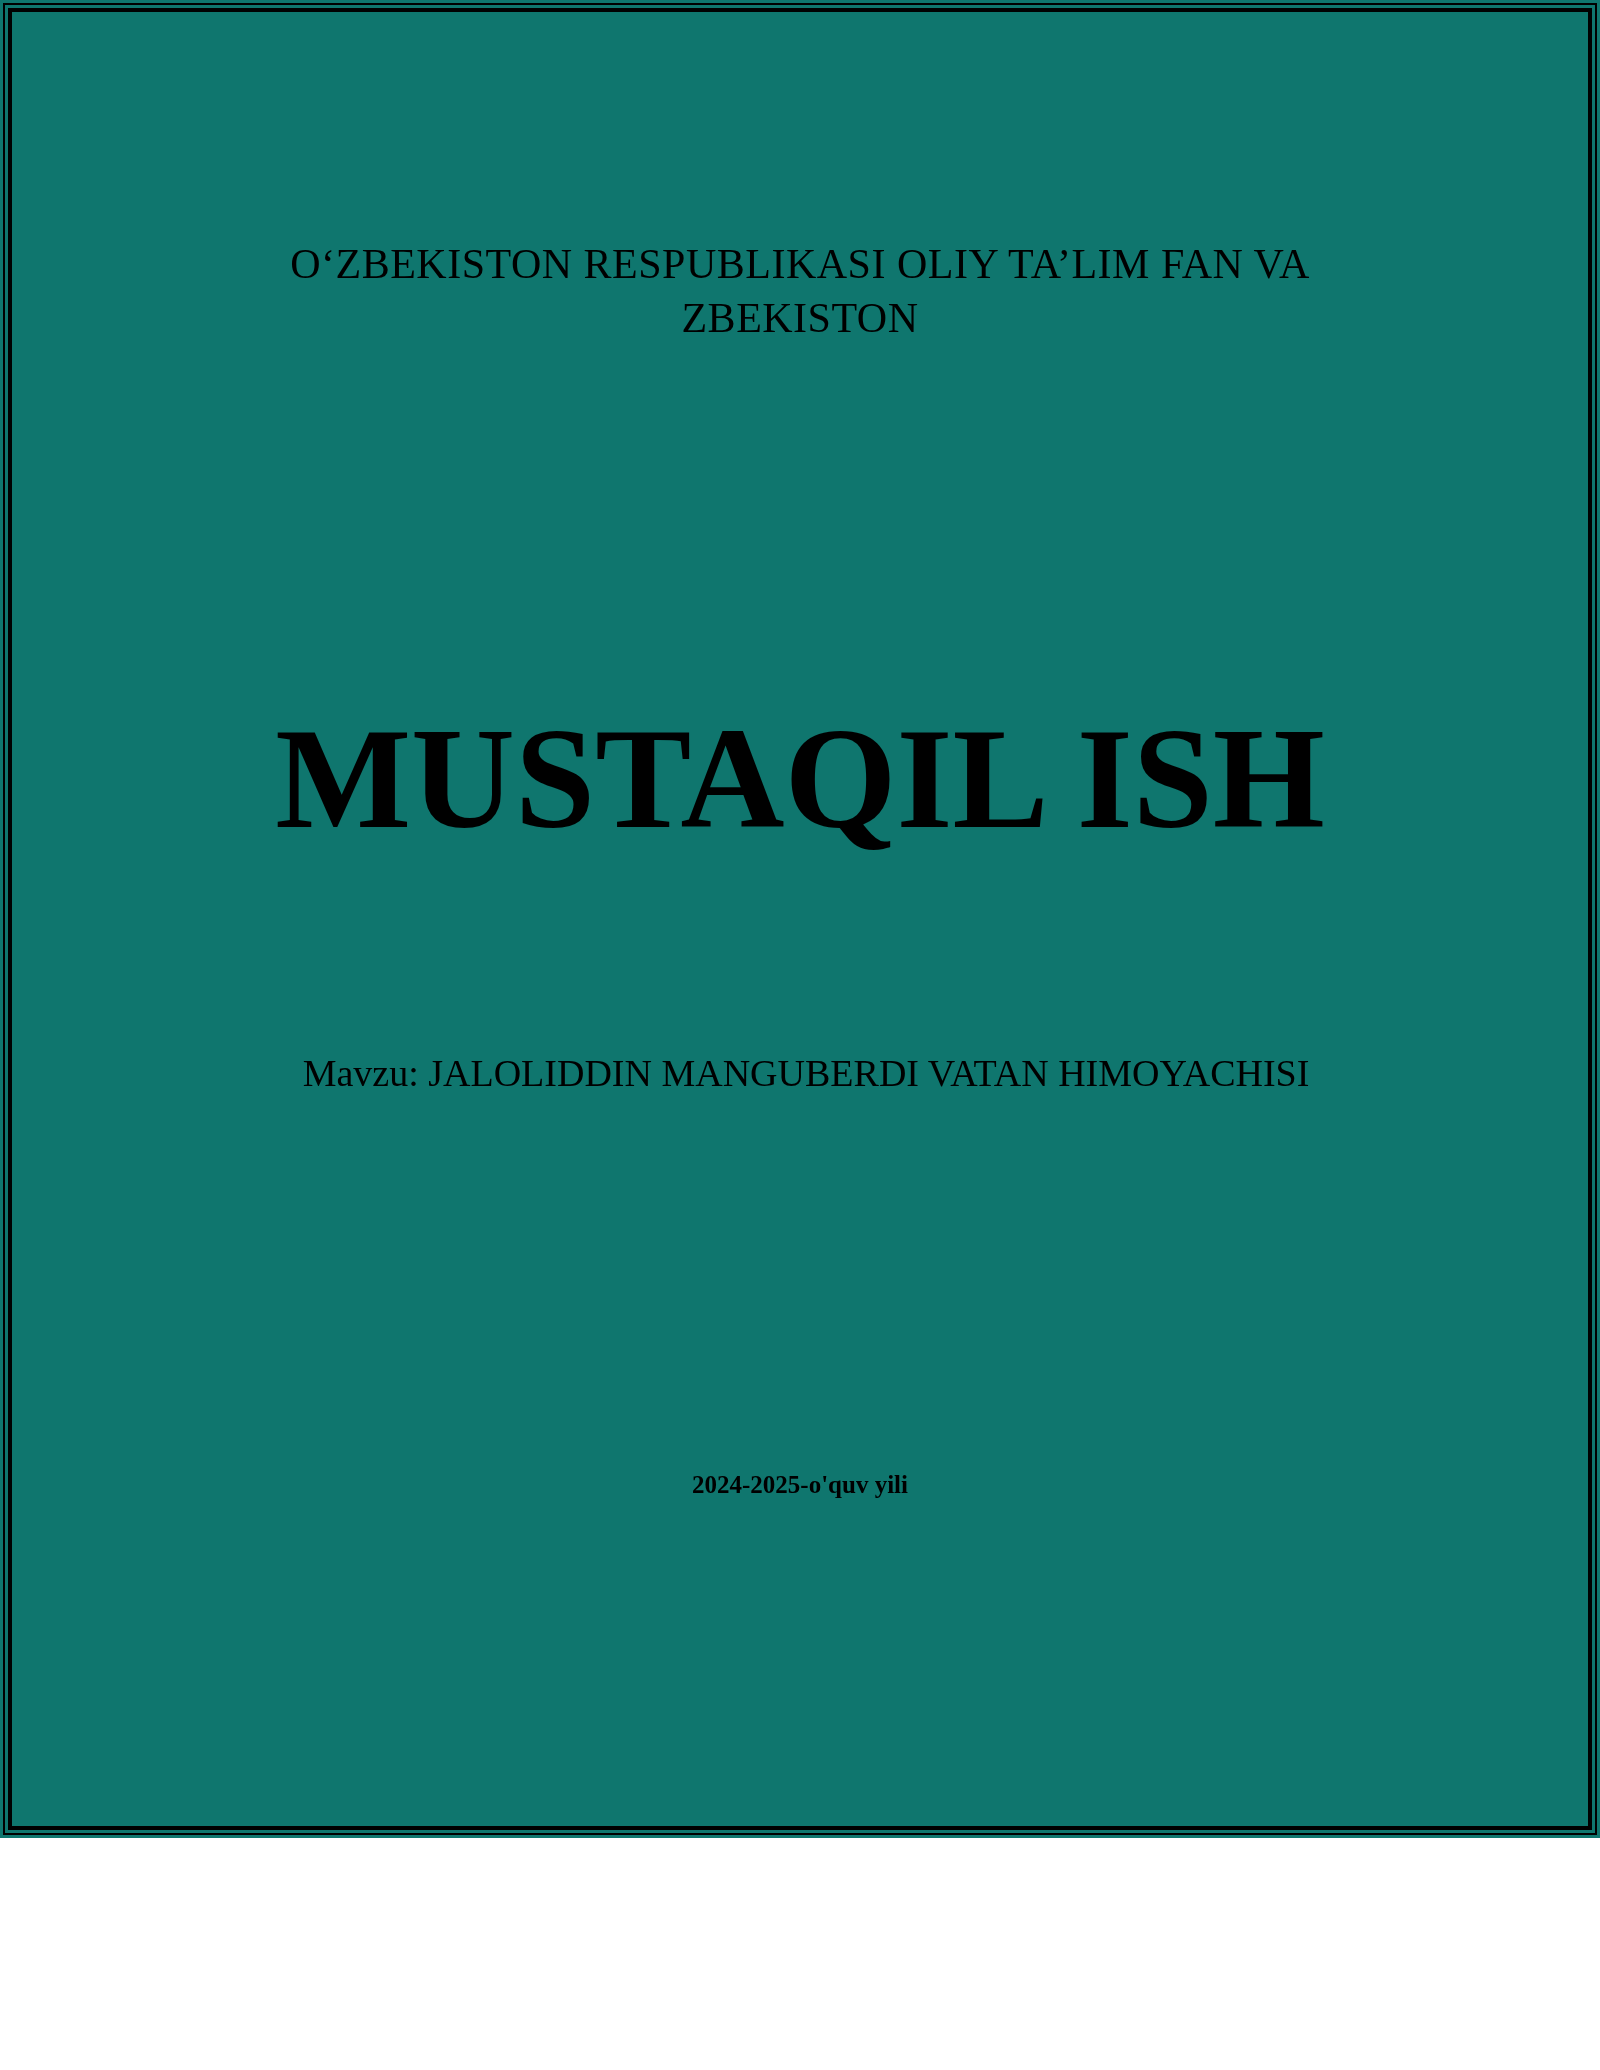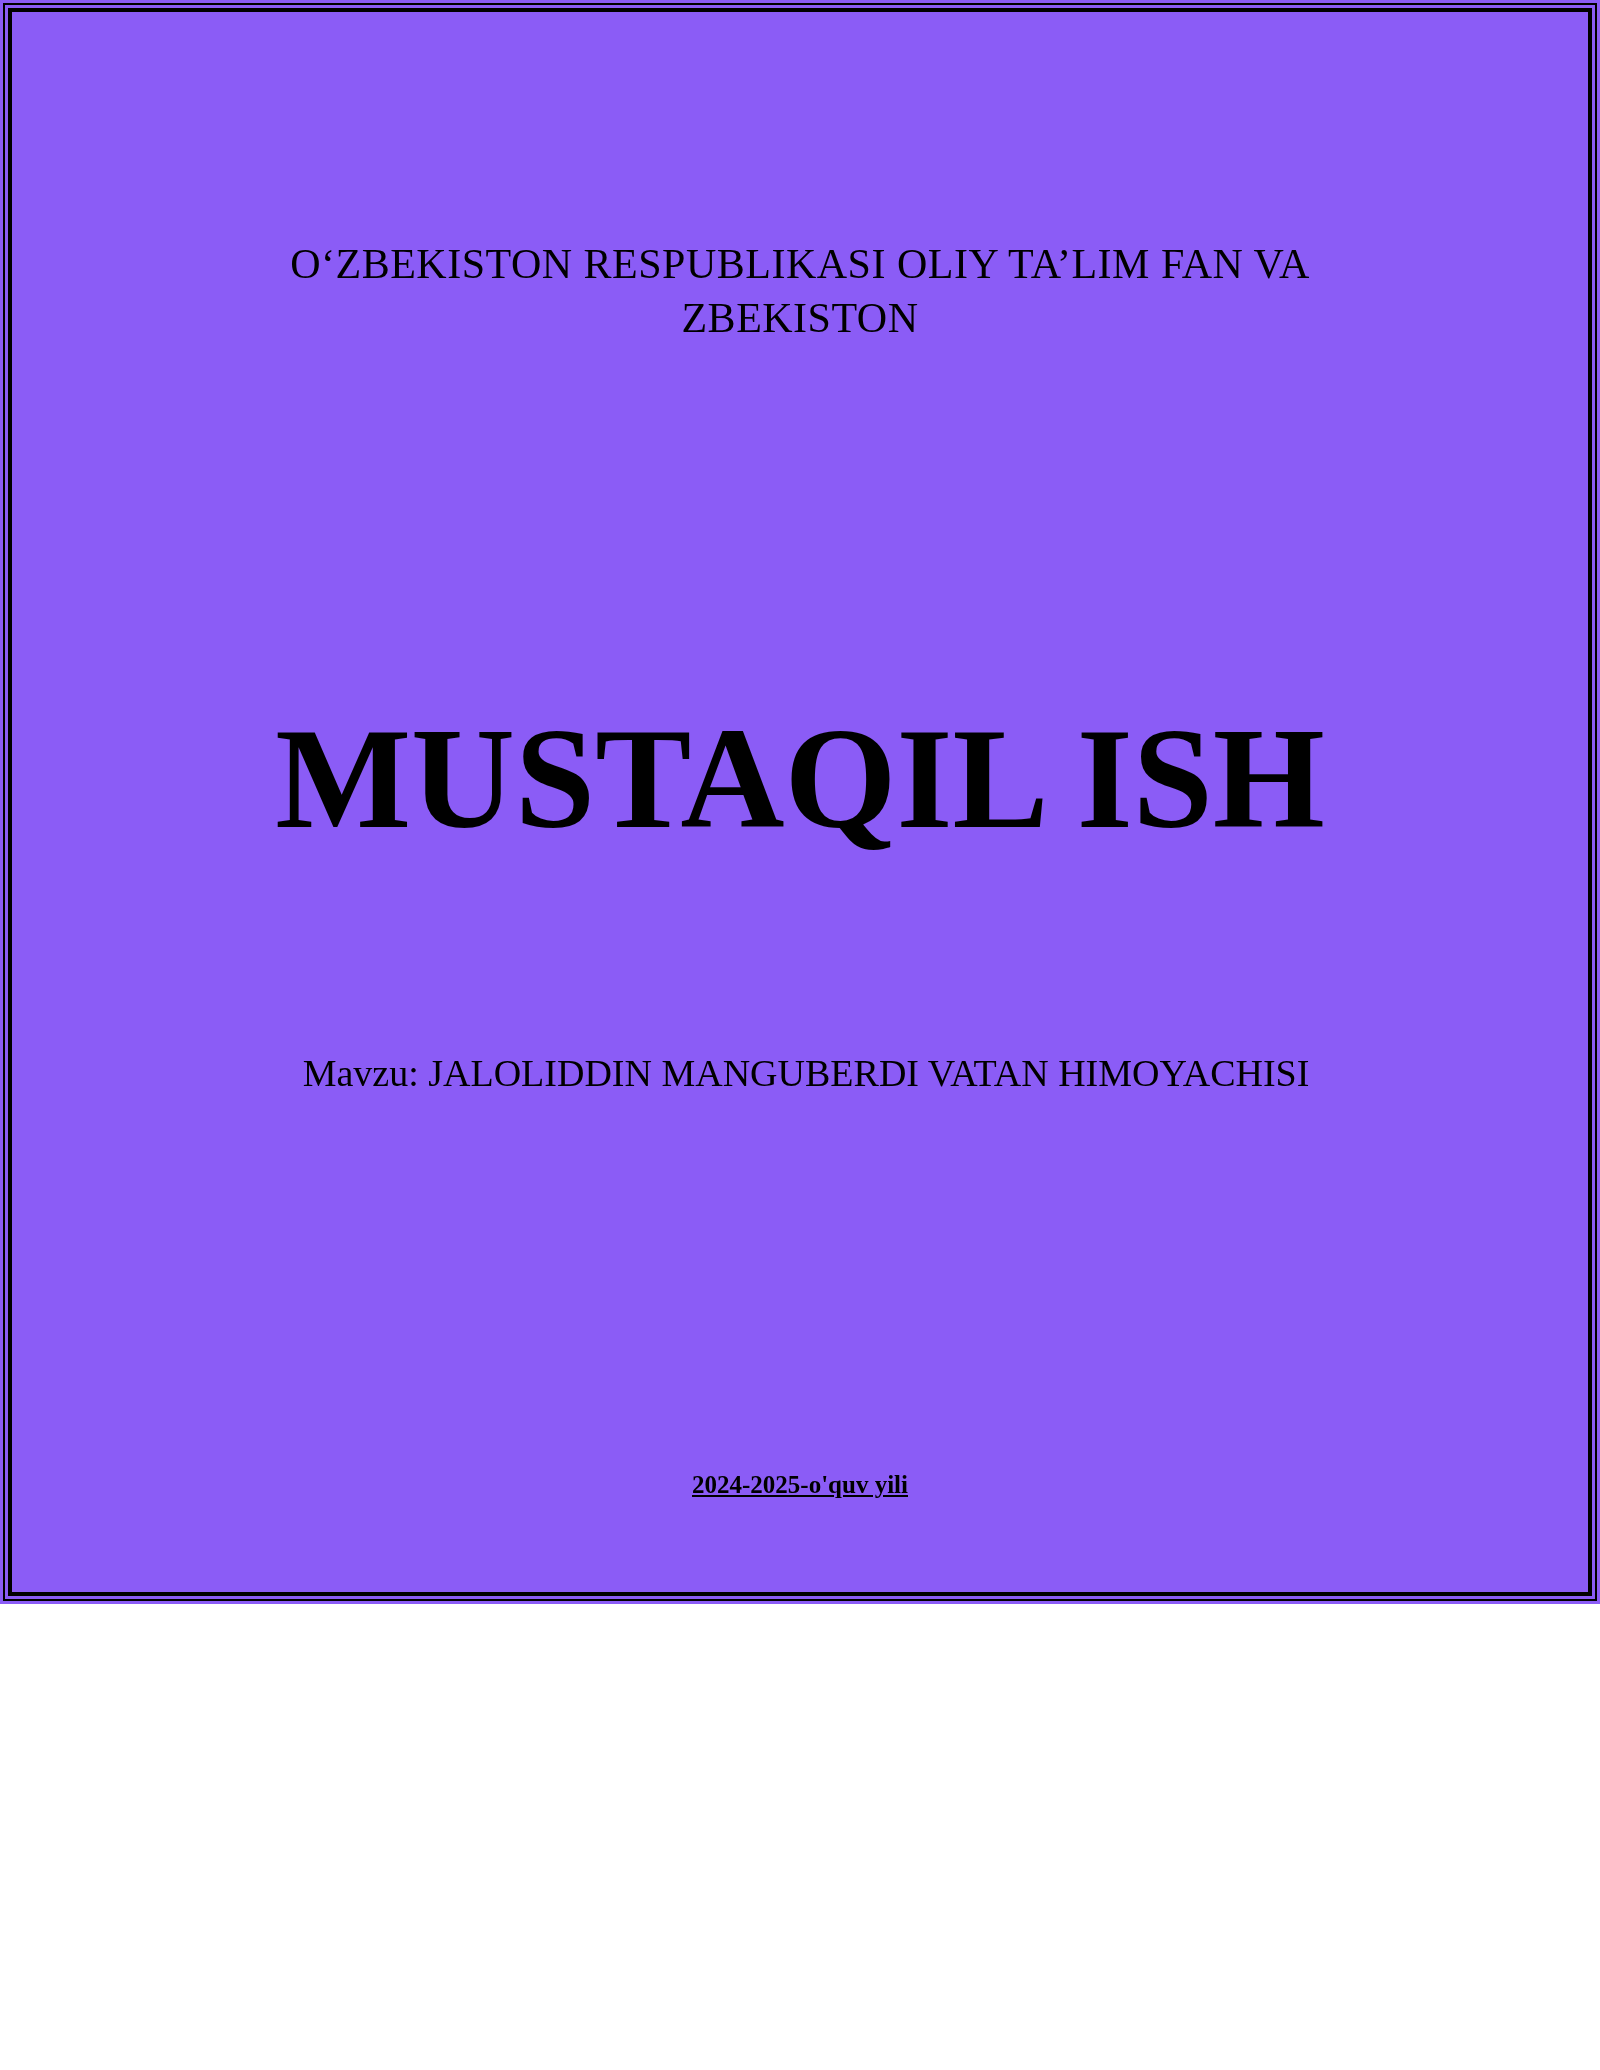--- a/index.html
+++ b/index.html
@@ -3,22 +3,22 @@
 <meta charset="utf-8">
 <style>
   html, body {
     margin: 0;
     padding: 0;
     background: #ffffff;
   }
   .page {
     position: relative;
     width: 1600px;
-    height: 1604px;
-    background: #8b5cf6;
+    height: 1838px;
+    background: #0f766e;
     font-family: "Liberation Serif", "DejaVu Serif", serif;
     color: #000000;
     overflow: hidden;
   }
   
   .border-outer {
     position: absolute;
     inset: 3px;
     border: 2px solid #000000;
     pointer-events: none;
@@ -64,21 +64,20 @@
   .academic-year {
     position: absolute;
     top: 1470px;
     left: 0;
     right: 0;
     text-align: center;
     font-size: 25px;
     font-weight: bold;
     line-height: 29px;
     white-space: nowrap;
-    text-decoration: underline;
   }
 </style>
 </head>
 <body>
 
 <div class="page">
   <div class="border-outer"></div>
   <div class="border-inner"></div>
 
   <div class="institution-header">

